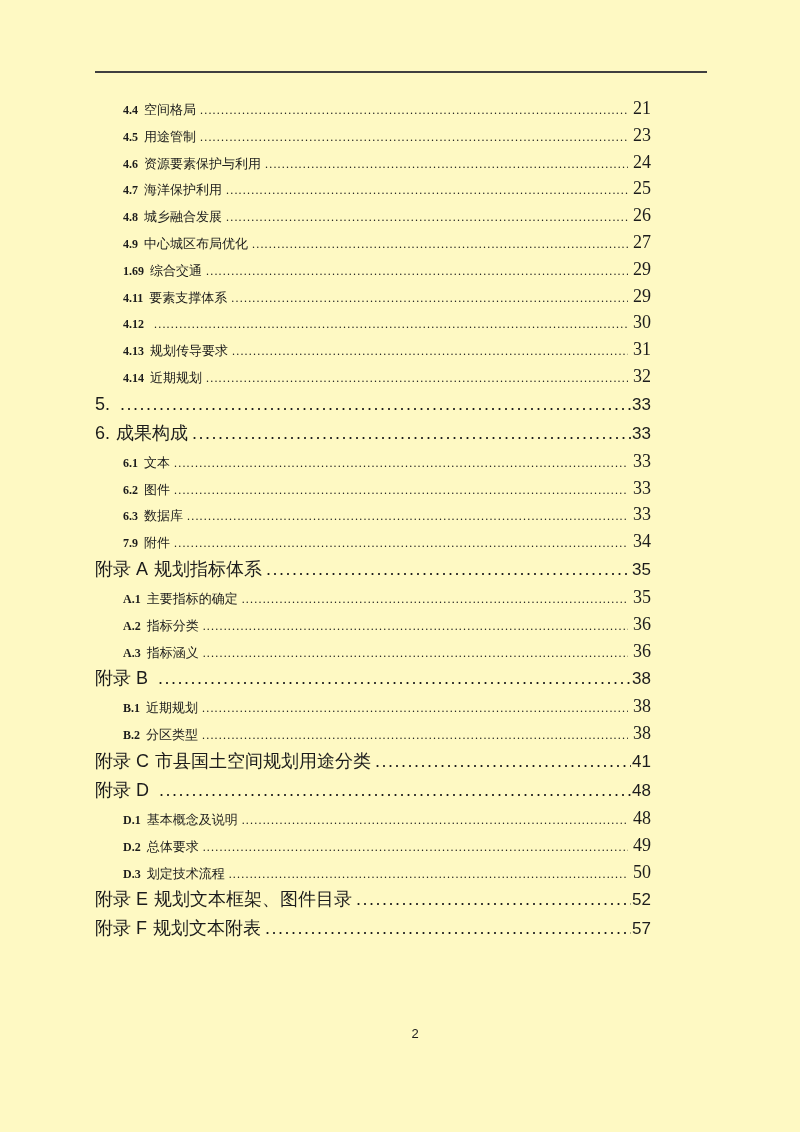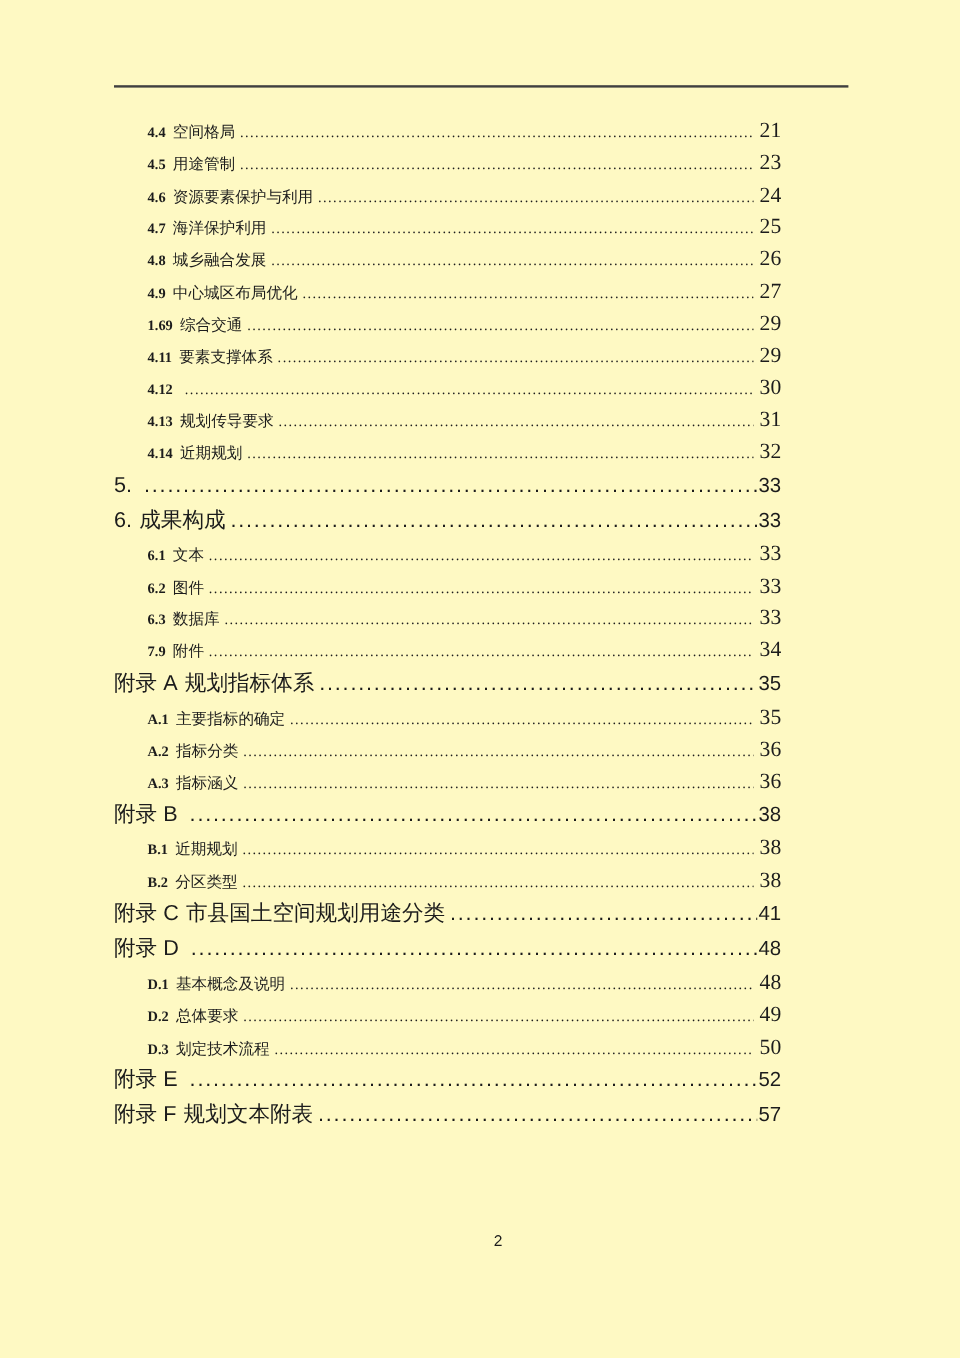--- a/index.html
+++ b/index.html
@@ -239,20 +239,21 @@
     <span class="pg">49</span>
   </div>
       <div class="row lvl2">
     <span class="num">D.3</span>
     <span class="title">划定技术流程</span>
     <span class="leader">....................................................................................................................................................................................................................................................................</span>
     <span class="pg">50</span>
   </div>
       <div class="row lvl1">
     <span class="num">附录 E</span>
+    <span class="title">规划文本框架、图件目录</span>
     <span class="leader">....................................................................................................................................................................................................................................................................</span>
     <span class="pg">52</span>
   </div>
       <div class="row lvl1">
     <span class="num">附录 F</span>
     <span class="title">规划文本附表</span>
     <span class="leader">....................................................................................................................................................................................................................................................................</span>
     <span class="pg">57</span>
   </div>
     </div>

